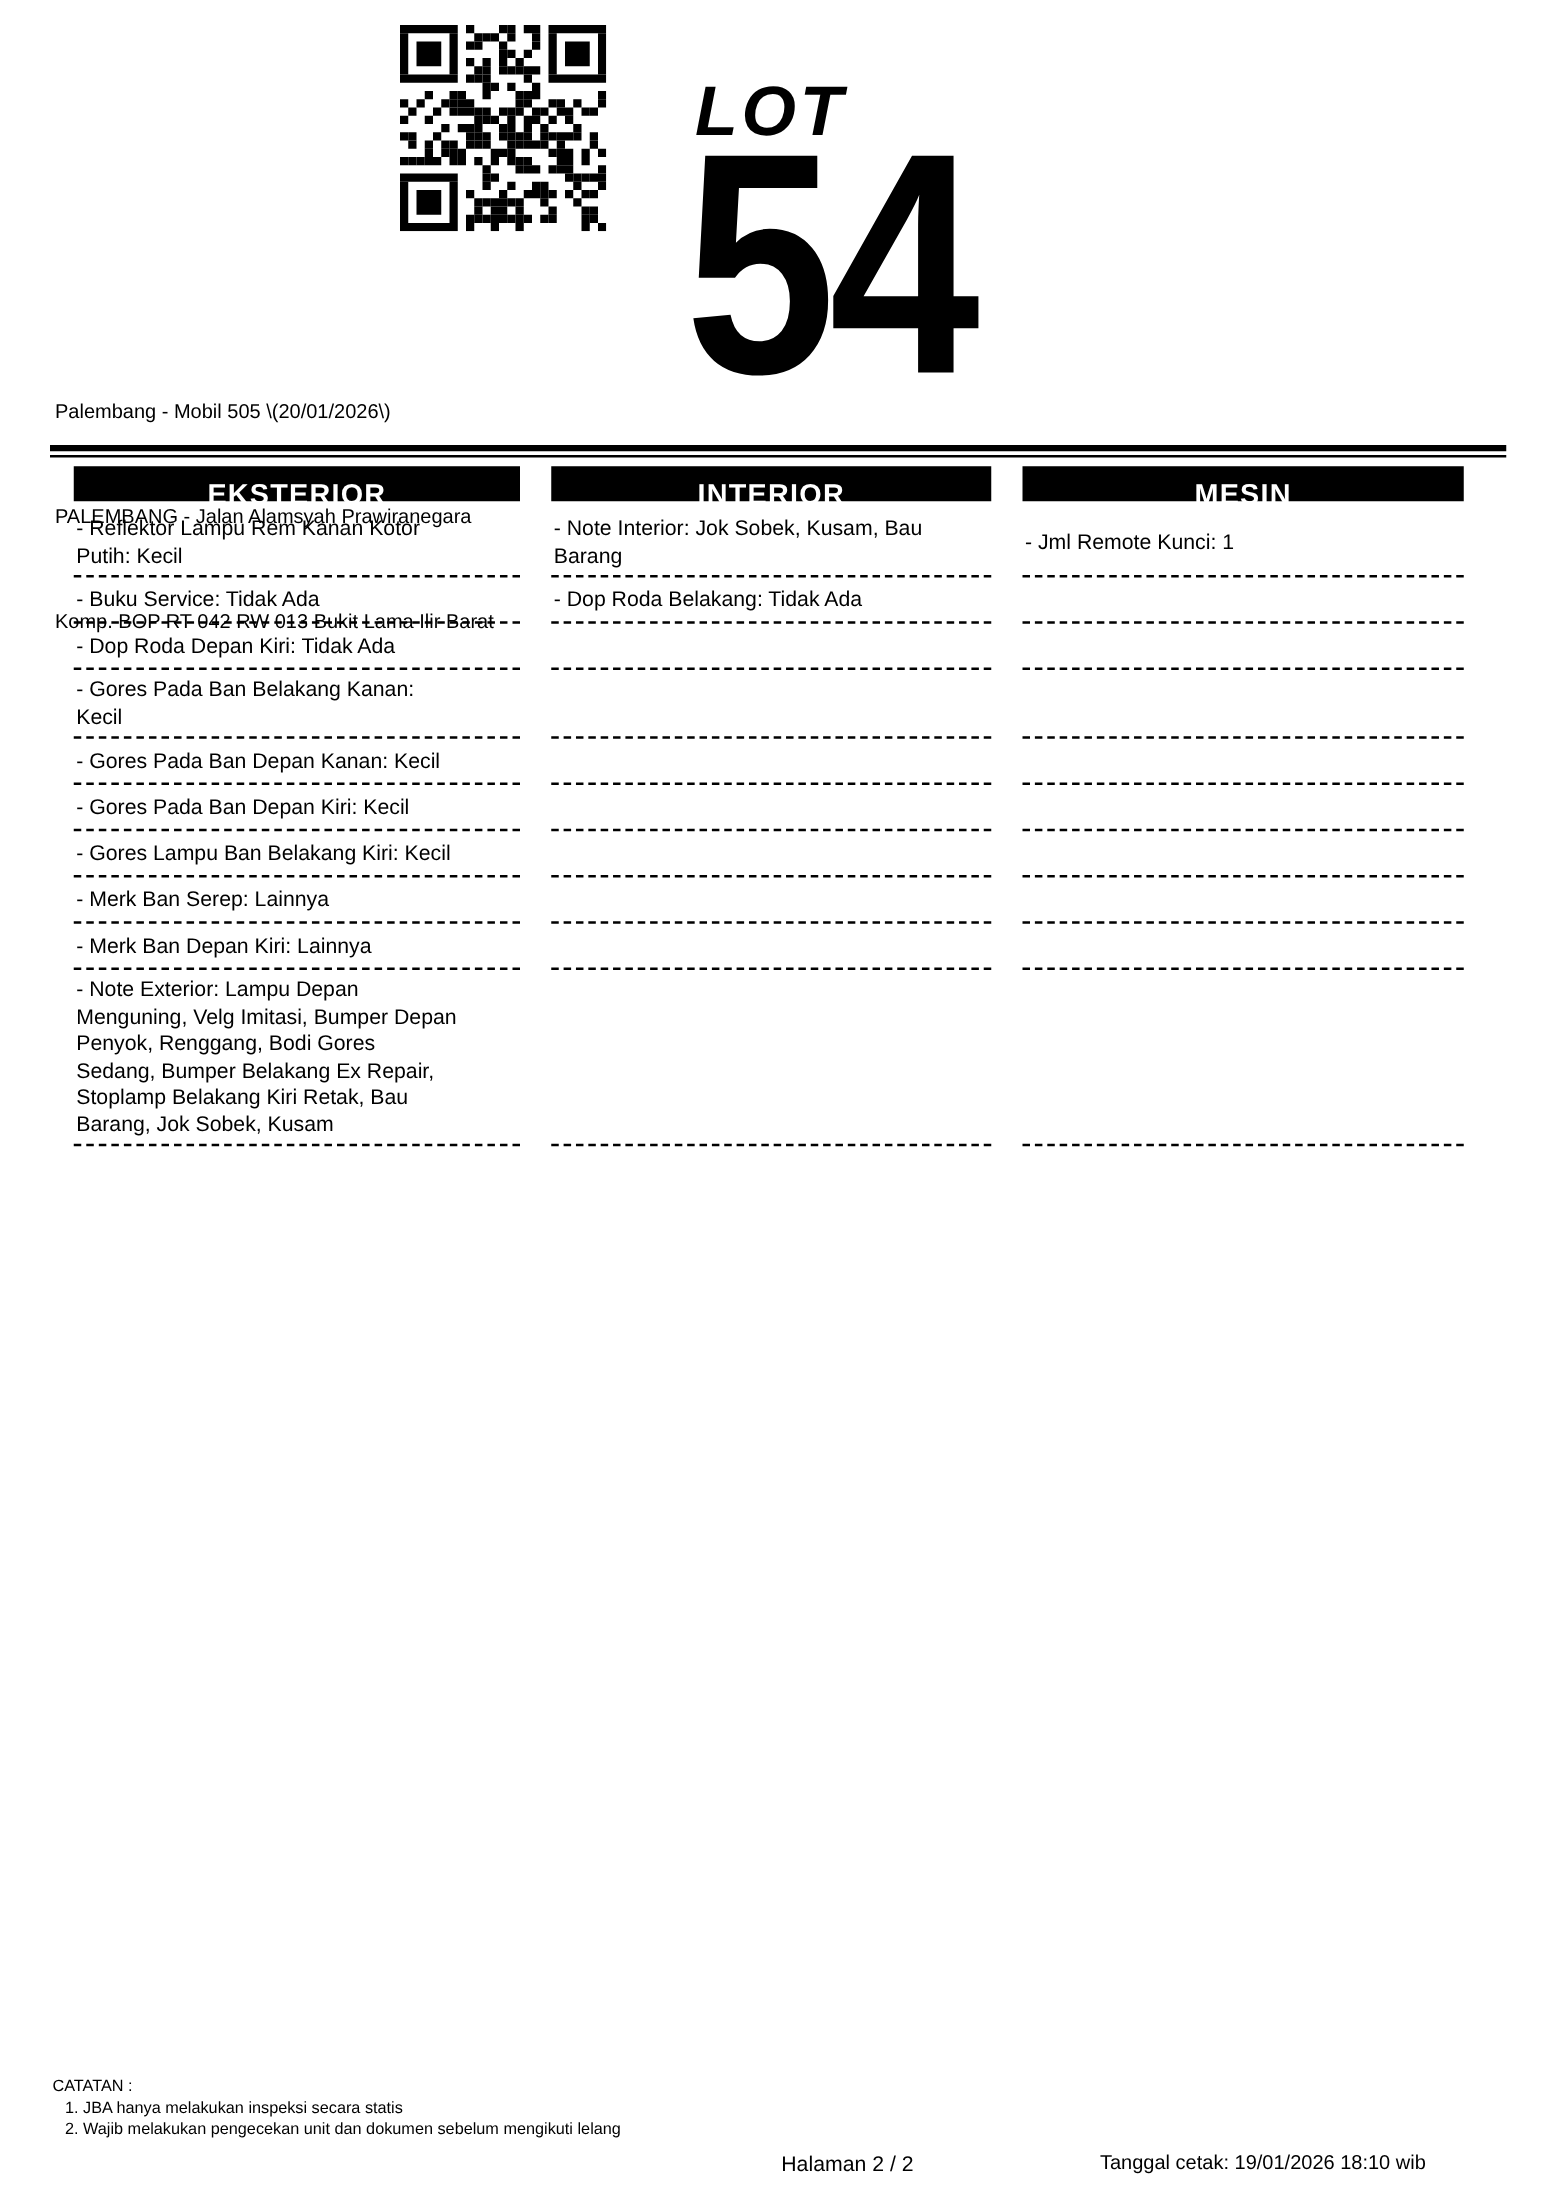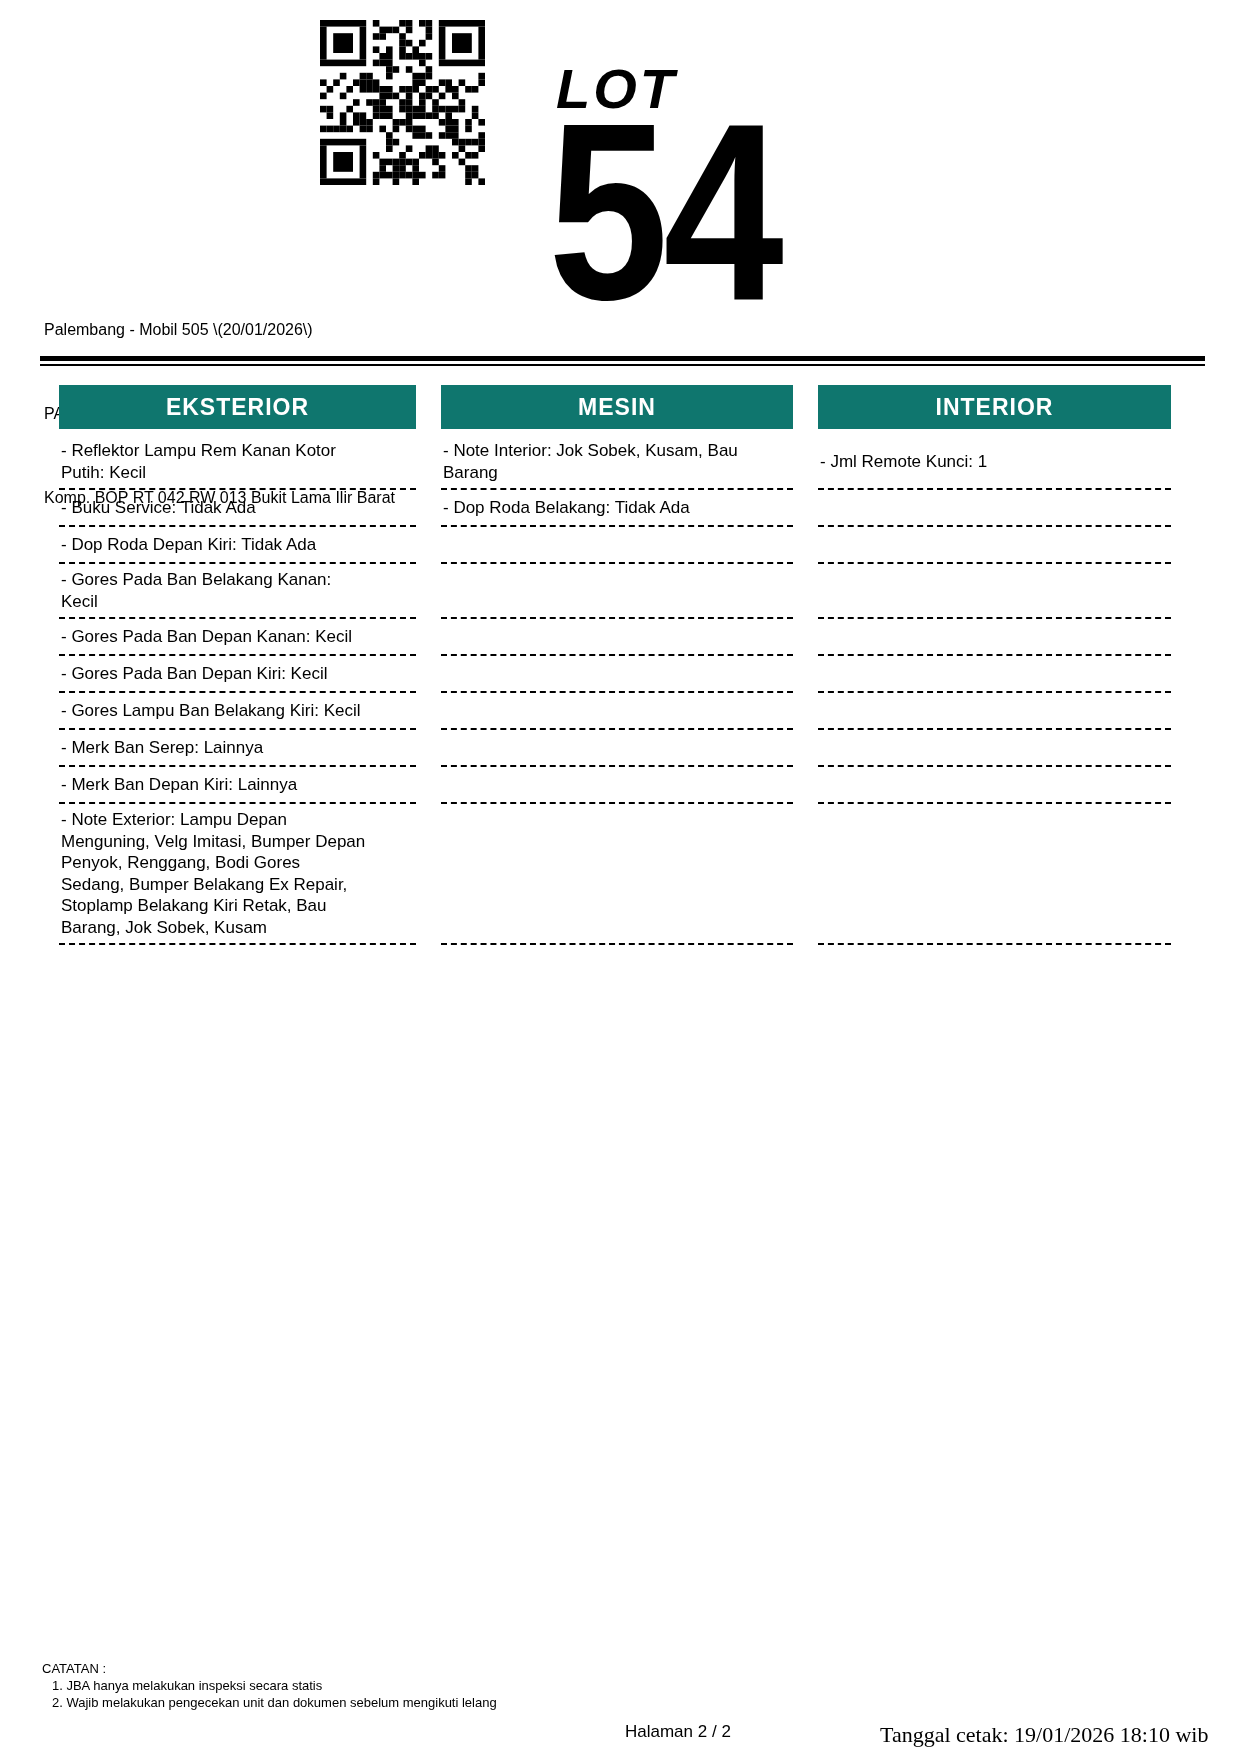--- a/index.html
+++ b/index.html
@@ -31,41 +31,40 @@
     border-top:5px solid #000; border-bottom:2px solid #000;
   }
 
   #grid {
     left:59px; top:373px; width:1112px;
     display:grid;
     grid-template-columns:357px 352px 353px;
     column-gap:25px;
   }
   .col-header {
-    background:#0f766e; color:#ffffff;
-    height:44px; line-height:44px;
+    background:#000000; color:#ffffff;
+    height:28px; line-height:44px;
     font-size:23px; font-weight:bold; text-align:center;
     letter-spacing:1px;
     margin-bottom:6px;
-    margin-top:12px;
   }
   .cell {
     border-bottom:2px dashed #000000;
     box-sizing:border-box;
     min-height:37px;
     padding:5px 48px 5px 2px;
     font-size:17px; line-height:21.5px;
     display:flex; align-items:center;
   }
 
   #catatan { left:42px; top:1660px; font-size:13px; line-height:17px; }
   #catatan .note-line { padding-left:10px; }
 
   #page-num  { left:585px; top:1722px; font-size:17px;margin-left:40px; }
-  #print-date { left:880px; top:1722px; font-size:22px;font-family:Liberation Serif, serif; }
+  #print-date { left:880px; top:1722px; font-size:16px; }
 </style>
 </head>
 <body>
 
 <div class="abs" id="qr"><svg width="165" height="165">
       <rect x="52.8" y="0" width="6.6" height="6.6" fill="#000000"></rect>
       <rect x="79.19999999999999" y="0" width="6.6" height="6.6" fill="#000000"></rect>
       <rect x="85.8" y="0" width="6.6" height="6.6" fill="#000000"></rect>
       <rect x="99" y="0" width="6.6" height="6.6" fill="#000000"></rect>
       <rect x="105.6" y="0" width="6.6" height="6.6" fill="#000000"></rect>
@@ -297,22 +296,22 @@
 <div class="abs" id="address">
   <div>Palembang - Mobil 505 \(20/01/2026\)</div>
   <div>PALEMBANG - Jalan Alamsyah Prawiranegara</div>
   <div>Komp. BOP RT 042 RW 013 Bukit Lama Ilir Barat</div>
 </div>
 
 <div class="abs" id="rule"></div>
 
 <div class="abs" id="grid">
   <div class="col-header">EKSTERIOR</div>
+  <div class="col-header">INTERIOR</div>
   <div class="col-header">MESIN</div>
-  <div class="col-header">INTERIOR</div>
 
   <div class="cell">- Reflektor Lampu Rem Kanan Kotor Putih: Kecil</div>
   <div class="cell">- Note Interior: Jok Sobek, Kusam, Bau Barang</div>
   <div class="cell">- Jml Remote Kunci: 1</div>
 
   <div class="cell">- Buku Service: Tidak Ada</div>
   <div class="cell">- Dop Roda Belakang: Tidak Ada</div>
   <div class="cell"></div>
 
   <div class="cell">- Dop Roda Depan Kiri: Tidak Ada</div>

